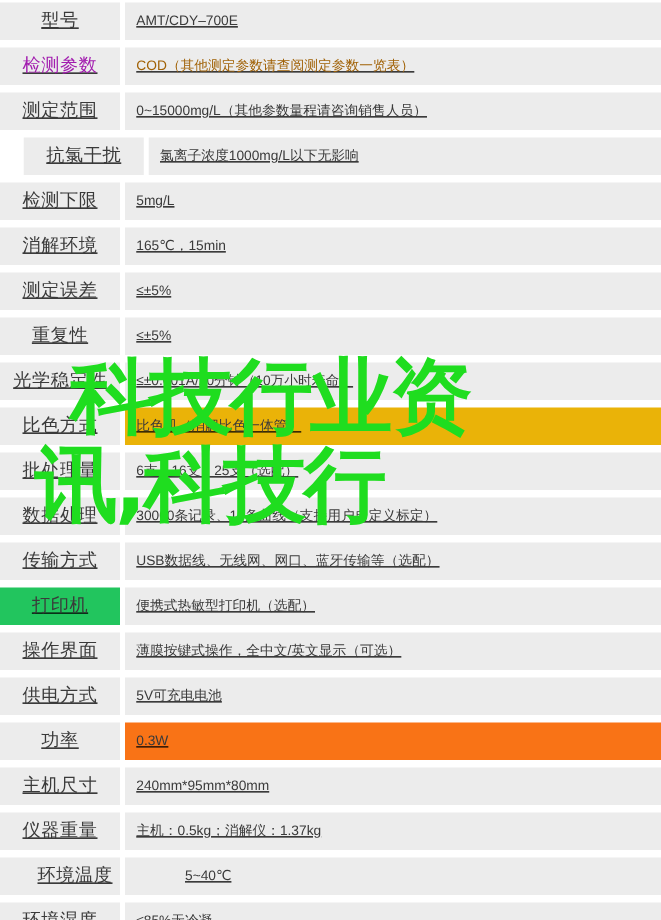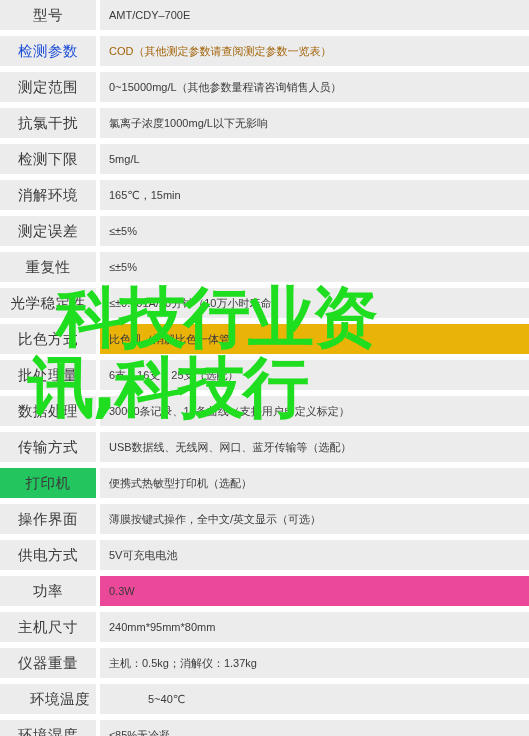--- a/index.html
+++ b/index.html
@@ -17,21 +17,22 @@
     height: 736px;
     background: #ffffff;
     overflow: hidden;
   }
 
   .spec-row {
     display: flex;
     width: 529px;
     height: 33px;
     margin-bottom: 0px;
-    align-items: flex-start;
+    align-items: center;
+    text-decoration: underline;
   }
 
   .spec-label {
     width: 96px;
     flex: 0 0 96px;
     background: #ececec;
     color: #3a3a3a;
     font-size: 14.5px;
     display: flex;
     align-items: center;
@@ -90,31 +91,31 @@
 
 <div id="spec-table">
 
   <div id="rows-container">
       <div class="spec-row">
         <div class="spec-label" style="background: rgb(236, 236, 236); color: rgb(58, 58, 58);">型号</div>
         <div class="spec-value" style="background: rgb(236, 236, 236); color: rgb(58, 58, 58);">AMT/CDY–700E</div>
       </div>
       <div class="row-gap"></div>
       <div class="spec-row">
-        <div class="spec-label" style="background: rgb(236, 236, 236); color: #1d4ed8;">检测参数</div>
+        <div class="spec-label" style="background: rgb(236, 236, 236); color: #a21caf;">检测参数</div>
         <div class="spec-value" style="background: rgb(236, 236, 236); color: #a16207;">COD（其他测定参数请查阅测定参数一览表）</div>
       </div>
       <div class="row-gap"></div>
       <div class="spec-row">
         <div class="spec-label" style="background: rgb(236, 236, 236); color: rgb(58, 58, 58);">测定范围</div>
         <div class="spec-value" style="background: rgb(236, 236, 236); color: rgb(58, 58, 58);">0~15000mg/L（其他参数量程请咨询销售人员）</div>
       </div>
       <div class="row-gap"></div>
       <div class="spec-row">
-        <div class="spec-label" style="background: rgb(236, 236, 236); color: rgb(58, 58, 58);">抗氯干扰</div>
+        <div class="spec-label" style="background: rgb(236, 236, 236); color: rgb(58, 58, 58); margin-left: 19px;">抗氯干扰</div>
         <div class="spec-value" style="background: rgb(236, 236, 236); color: rgb(58, 58, 58);">氯离子浓度1000mg/L以下无影响</div>
       </div>
       <div class="row-gap"></div>
       <div class="spec-row">
         <div class="spec-label" style="background: rgb(236, 236, 236); color: rgb(58, 58, 58);">检测下限</div>
         <div class="spec-value" style="background: rgb(236, 236, 236); color: rgb(58, 58, 58);">5mg/L</div>
       </div>
       <div class="row-gap"></div>
       <div class="spec-row">
         <div class="spec-label" style="background: rgb(236, 236, 236); color: rgb(58, 58, 58);">消解环境</div>
@@ -166,21 +167,21 @@
         <div class="spec-value" style="background: rgb(236, 236, 236); color: rgb(58, 58, 58);">薄膜按键式操作，全中文/英文显示（可选）</div>
       </div>
       <div class="row-gap"></div>
       <div class="spec-row">
         <div class="spec-label" style="background: rgb(236, 236, 236); color: rgb(58, 58, 58);">供电方式</div>
         <div class="spec-value" style="background: rgb(236, 236, 236); color: rgb(58, 58, 58);">5V可充电电池</div>
       </div>
       <div class="row-gap"></div>
       <div class="spec-row">
         <div class="spec-label" style="background: rgb(236, 236, 236); color: rgb(58, 58, 58);">功率</div>
-        <div class="spec-value" style="background: #ec4899; color: rgb(58, 58, 58);">0.3W</div>
+        <div class="spec-value" style="background: #f97316; color: rgb(58, 58, 58);">0.3W</div>
       </div>
       <div class="row-gap"></div>
       <div class="spec-row">
         <div class="spec-label" style="background: rgb(236, 236, 236); color: rgb(58, 58, 58);">主机尺寸</div>
         <div class="spec-value" style="background: rgb(236, 236, 236); color: rgb(58, 58, 58);">240mm*95mm*80mm</div>
       </div>
       <div class="row-gap"></div>
       <div class="spec-row">
         <div class="spec-label" style="background: rgb(236, 236, 236); color: rgb(58, 58, 58);">仪器重量</div>
         <div class="spec-value" style="background: rgb(236, 236, 236); color: rgb(58, 58, 58);">主机：0.5kg；消解仪：1.37kg</div>

